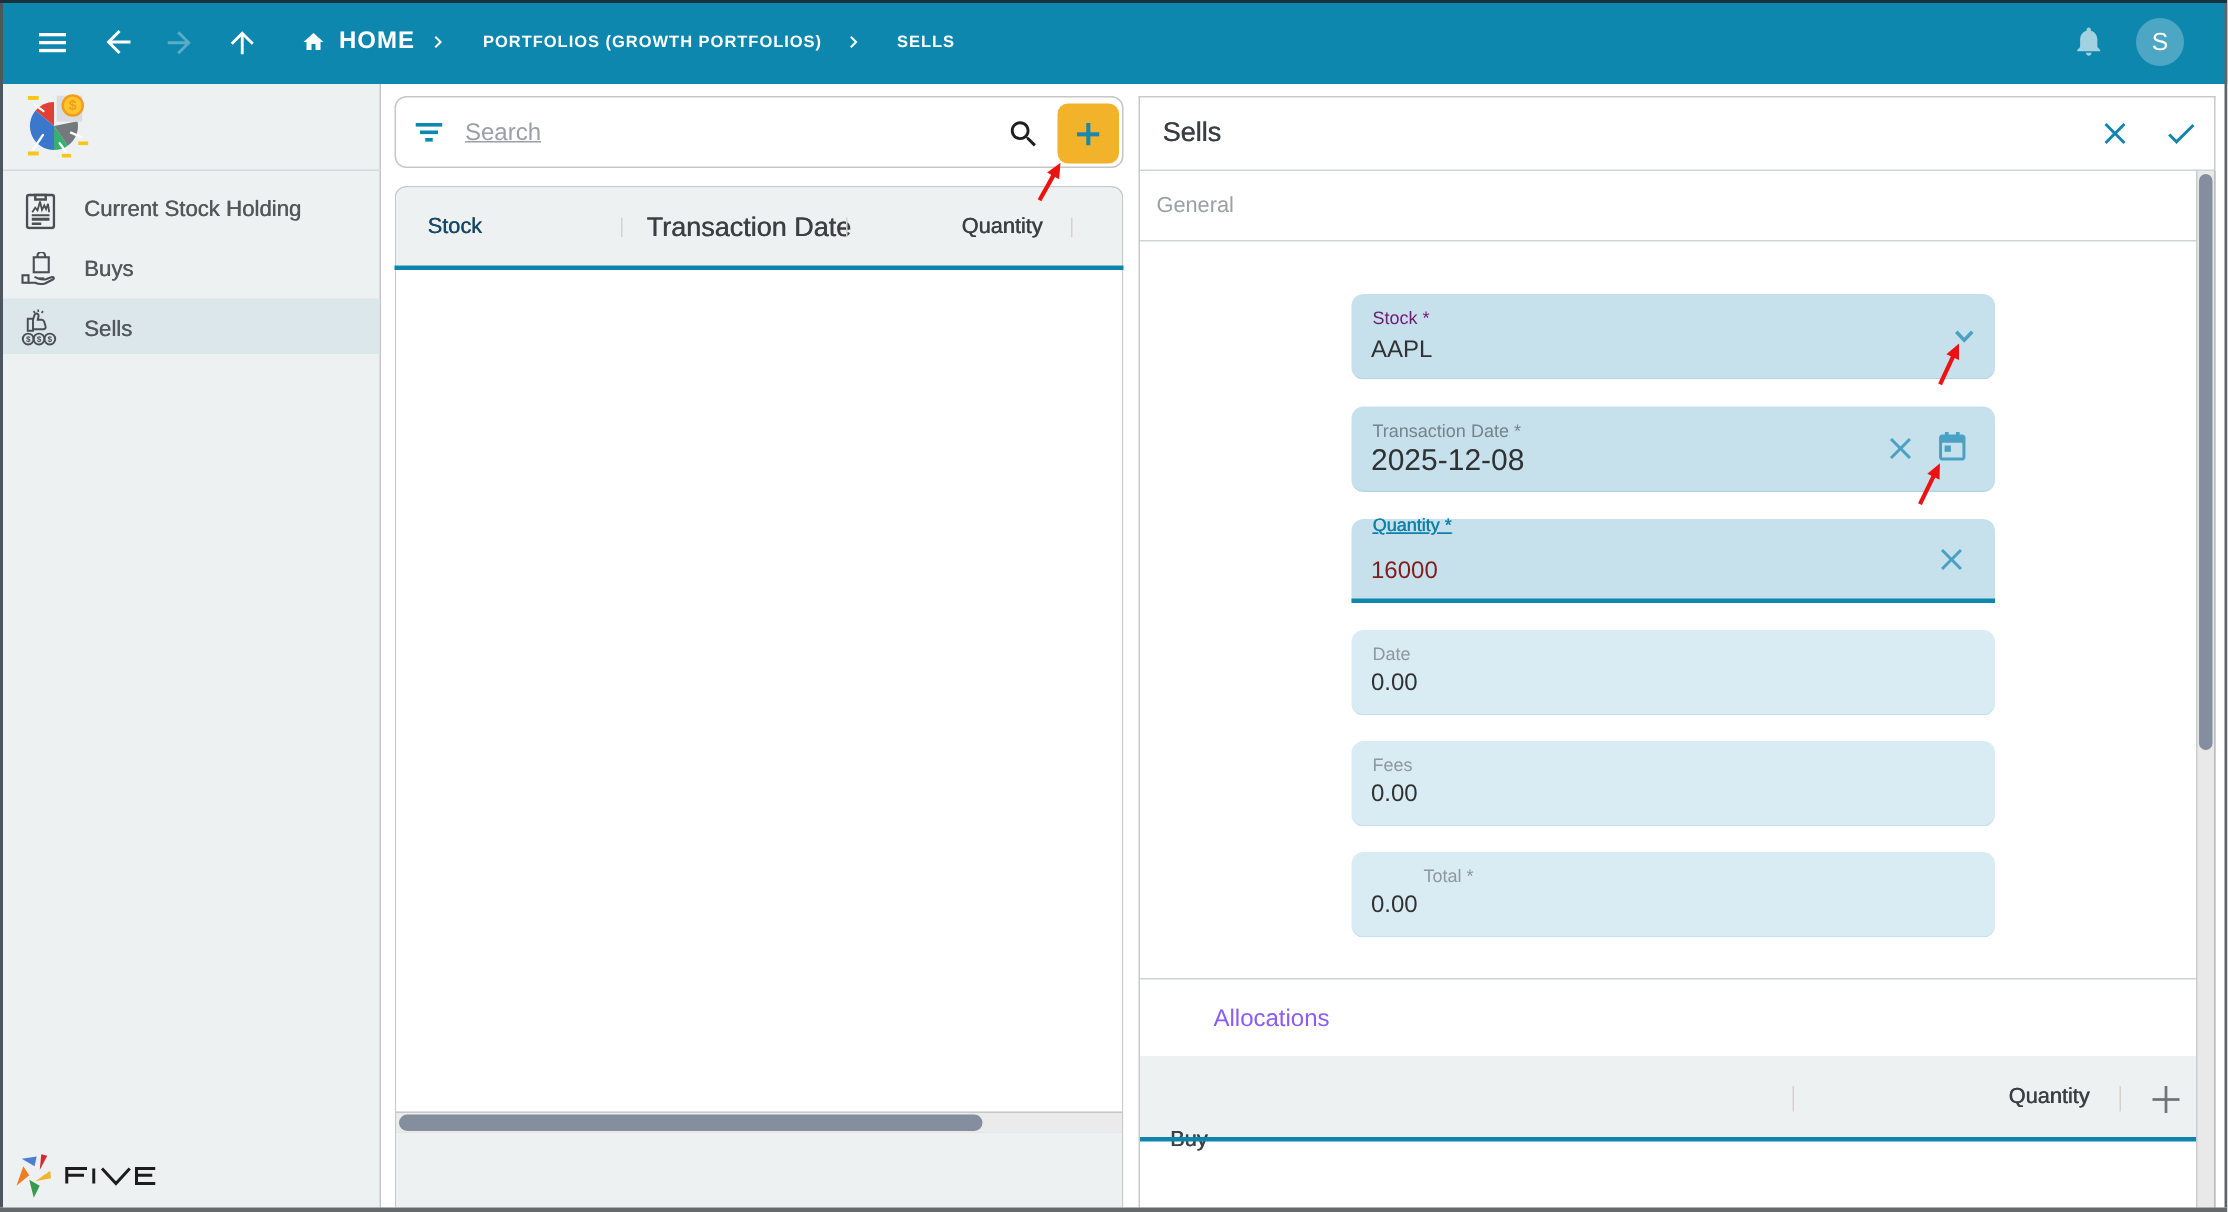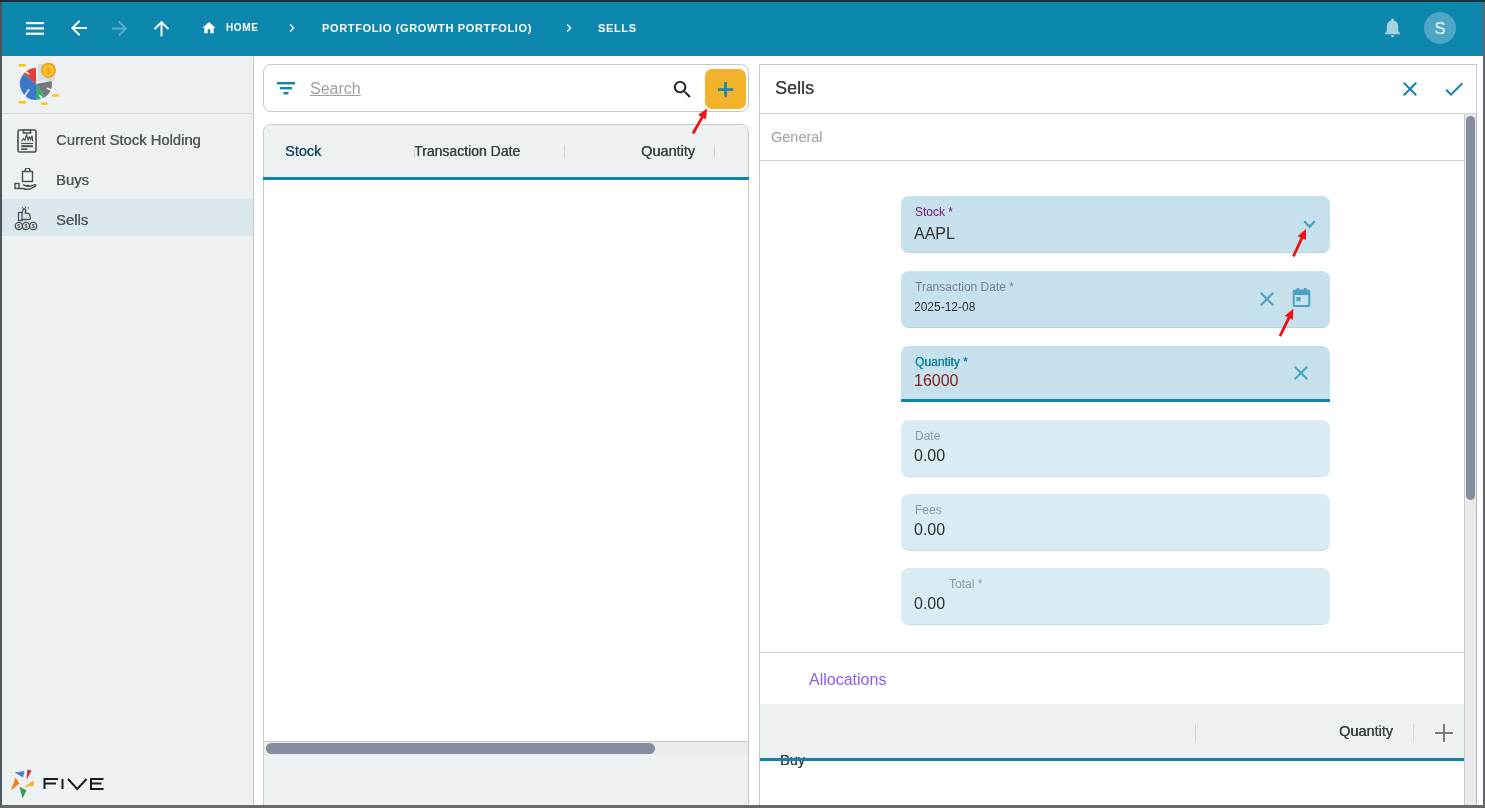--- a/index.html
+++ b/index.html
@@ -28,25 +28,25 @@
   <path d="M12 4l-1.4 1.4 5.6 5.6H4v2h12.2l-5.6 5.6L12 20l8-8z"></path>
 </svg>
 
 <svg class="abs" style="left:149.5px;top:16.5px;" width="23" height="23" viewBox="0 0 24 24" fill="#fff">
   <path d="M4 12l1.4 1.4L11 7.8V20h2V7.8l5.6 5.6L20 12l-8-8z"></path>
 </svg>
 
 <svg class="abs" style="left:201px;top:20px;" width="16" height="16" viewBox="0 0 24 24" fill="#fff">
   <path d="M10 20v-6h4v6h5v-8h3L12 3 2 12h3v8z"></path>
 </svg>
-<div class="abs" style="left:226px;top:22px;font-size:10px;font-weight:bold;letter-spacing:0.65px;color:#fff;line-height:12px;">HOME</div>
+<div class="abs" style="left:226px;top:22px;font-size:16px;font-weight:bold;letter-spacing:0.65px;color:#fff;line-height:12px;">HOME</div>
 <svg class="abs" style="left:283.8px;top:20px;" width="16" height="16" viewBox="0 0 24 24" fill="#fff">
   <path d="M8.59 16.59 13.17 12 8.59 7.41 10 6l6 6-6 6z"></path>
 </svg>
-<div class="abs" style="left:322px;top:22px;font-size:11px;font-weight:bold;letter-spacing:0.65px;color:#fff;line-height:12px;">PORTFOLIO (GROWTH PORTFOLIO)</div>
+<div class="abs" style="left:322px;top:22px;font-size:11px;font-weight:bold;letter-spacing:0.65px;color:#fff;line-height:12px;">PORTFOLIOS (GROWTH PORTFOLIOS)</div>
 <svg class="abs" style="left:560.5px;top:20px;" width="16" height="16" viewBox="0 0 24 24" fill="#fff">
   <path d="M8.59 16.59 13.17 12 8.59 7.41 10 6l6 6-6 6z"></path>
 </svg>
 <div class="abs" style="left:598px;top:22px;font-size:11px;font-weight:bold;letter-spacing:0.65px;color:#fff;line-height:12px;">SELLS</div>
 
 <svg class="abs" style="left:1380.7px;top:16px;" width="23" height="23" viewBox="0 0 24 24" fill="rgba(255,255,255,0.62)">
   <path d="M12 22c1.1 0 2-.9 2-2h-4c0 1.1.9 2 2 2zm6-6v-5c0-3.07-1.63-5.64-4.5-6.32V4c0-.83-.67-1.5-1.5-1.5s-1.5.67-1.5 1.5v.68C7.64 5.36 6 7.92 6 11v5l-2 2v1h16v-1l-2-2z"></path>
 </svg>
 
 <div class="abs" style="left:1424px;top:12px;width:32px;height:32px;border-radius:50%;background:#4ea6c5;color:#fff;font-size:16.5px;text-align:center;line-height:32px;">S</div>
@@ -160,21 +160,21 @@
 </svg>
 
 <svg class="abs" style="left:689px;top:105px;z-index:30;" width="22" height="32" viewBox="0 0 22 32">
   <line x1="4" y1="28.5" x2="14.6" y2="9.6" stroke="#ec1212" stroke-width="2.8"></line>
   <polygon points="18,3.5 17.1,14.45 9.1,9.95" fill="#ec1212"></polygon>
 </svg>
 
 <div class="abs" style="left:263px;top:124px;width:486px;height:681px;background:#fff;border:1px solid #c9c9c9;border-radius:8px 8px 0 0;border-bottom:none;"></div>
 <div class="abs" style="left:264px;top:125px;width:484px;height:52px;background:#eef1f2;border-radius:8px 8px 0 0;"></div>
 <div class="abs" style="left:285px;top:144px;font-size:14.5px;color:#0c4a6e;line-height:15px;text-shadow:0.35px 0 0 #3b4043;">Stock</div>
-<div class="abs" style="left:414px;top:144px;font-size:14px;color:#3b4043;line-height:15px;text-shadow:0.35px 0 0 #3b4043;">Transaction Date</div>
+<div class="abs" style="left:431px;top:144px;font-size:18px;color:#3b4043;line-height:15px;text-shadow:0.35px 0 0 #3b4043;">Transaction Date</div>
 <div class="abs" style="left:640px;top:144px;width:55px;font-size:14.5px;color:#3b4043;line-height:15px;text-align:right;text-shadow:0.35px 0 0 #3b4043;">Quantity</div>
 <div class="abs" style="left:414px;top:145px;width:1px;height:13px;background:#d8cfcf;"></div>
 <div class="abs" style="left:564px;top:145px;width:1px;height:13px;background:#d8cfcf;"></div>
 <div class="abs" style="left:714px;top:145px;width:1px;height:13px;background:#d8cfcf;"></div>
 <div class="abs" style="left:263px;top:176.5px;width:486px;height:3.2px;background:#0f85ac;"></div>
 
 <div class="abs" style="left:264px;top:740.5px;width:484px;height:15px;background:#ebebeb;border-top:1px solid #c9c9c9;border-bottom:1px solid #c9c9c9;"></div>
 <div class="abs" style="left:266px;top:742.5px;width:389px;height:11px;background:#858e9e;border-radius:5.5px;"></div>
 
 <div class="abs" style="left:264px;top:755px;width:484px;height:50px;background:#eef1f2;"></div>
@@ -194,32 +194,32 @@
 
 <div class="abs" style="left:901px;top:196px;width:429px;height:57px;background:#c7e1ec;border-radius:8px;border-bottom:1.5px solid #b7d4e2;"></div>
 <div class="abs" style="left:915px;top:206px;font-size:12px;color:#701a75;line-height:13px;">Stock *</div>
 <div class="abs" style="left:914px;top:225px;font-size:16px;color:#2f3133;line-height:18px;">AAPL</div>
 <svg class="abs" style="left:1303px;top:220px;" width="13" height="9" viewBox="0 0 13 9" fill="none">
   <path d="M1.2 1.2 L6.5 6.8 L11.8 1.2" stroke="#4ba1c3" stroke-width="2.4"></path>
 </svg>
 
 <div class="abs" style="left:901px;top:271px;width:429px;height:57px;background:#c7e1ec;border-radius:8px;border-bottom:1.5px solid #b7d4e2;"></div>
 <div class="abs" style="left:915px;top:281px;font-size:12px;color:#75838c;line-height:13px;">Transaction Date *</div>
-<div class="abs" style="left:914px;top:298px;font-size:12px;color:#2f3133;line-height:18px;">2025-12-08</div>
+<div class="abs" style="left:914px;top:298px;font-size:20px;color:#2f3133;line-height:18px;">2025-12-08</div>
 <svg class="abs" style="left:1255px;top:287.3px;" width="24" height="24" viewBox="0 0 24 24" fill="#4ba1c3">
   <path d="M19 6.41 17.59 5 12 10.59 6.41 5 5 6.41 10.59 12 5 17.59 6.41 19 12 13.41 17.59 19 19 17.59 13.41 12z"></path>
 </svg>
 <svg class="abs" style="left:1292px;top:288px;" width="19" height="20" viewBox="0 0 19 20">
   <path fill="#4ba1c3" d="M4.6 0 h2.5 v2.5 H4.6 z M11.9 0 h2.5 v2.5 h-2.5 z"></path>
   <path fill="#4ba1c3" fill-rule="evenodd" d="M16.2 1.6 H2.8 C1.6 1.6 0.7 2.5 0.7 3.7 V16.9 c0 1.2 0.9 2.1 2.1 2.1 h13.4 c1.2 0 2.1-0.9 2.1-2.1 V3.7 c0-1.2-0.9-2.1-2.1-2.1 Z M16.3 7.1 V16.8 a0.2 0.2 0 0 1-0.2 0.2 H2.9 a0.2 0.2 0 0 1-0.2-0.2 V7.1 Z"></path>
   <rect x="4.4" y="9" width="4.2" height="4.2" fill="#4ba1c3"></rect>
 </svg>
 
 <div class="abs" style="left:901px;top:346px;width:429px;height:55.5px;background:#c7e1ec;border-radius:8px 8px 0 0;"></div>
-<div class="abs" style="left:915px;top:356px;font-size:12px;color:#1080a8;line-height:13px;text-shadow:0.3px 0 0 #1080a8;">Quantity *</div>
+<div class="abs" style="left:915px;top:344px;font-size:12px;color:#1080a8;line-height:13px;text-shadow:0.3px 0 0 #1080a8;text-decoration:underline;">Quantity *</div>
 <div class="abs" style="left:914px;top:371.5px;font-size:16px;color:#7f1d1d;line-height:18px;">16000</div>
 <svg class="abs" style="left:1289px;top:361px;" width="24" height="24" viewBox="0 0 24 24" fill="#4ba1c3">
   <path d="M19 6.41 17.59 5 12 10.59 6.41 5 5 6.41 10.59 12 5 17.59 6.41 19 12 13.41 17.59 19 19 17.59 13.41 12z"></path>
 </svg>
 <div class="abs" style="left:901px;top:398.8px;width:429px;height:2.9px;background:#0e86ad;"></div>
 
 <div class="abs" style="left:901px;top:420px;width:429px;height:57px;background:#d9ebf3;border-radius:8px;border-bottom:1.5px solid #c6dfec;"></div>
 <div class="abs" style="left:915px;top:430px;font-size:12px;color:#8e989e;line-height:13px;">Date</div>
 <div class="abs" style="left:914px;top:447px;font-size:16px;color:#2f3133;line-height:18px;">0.00</div>
 

